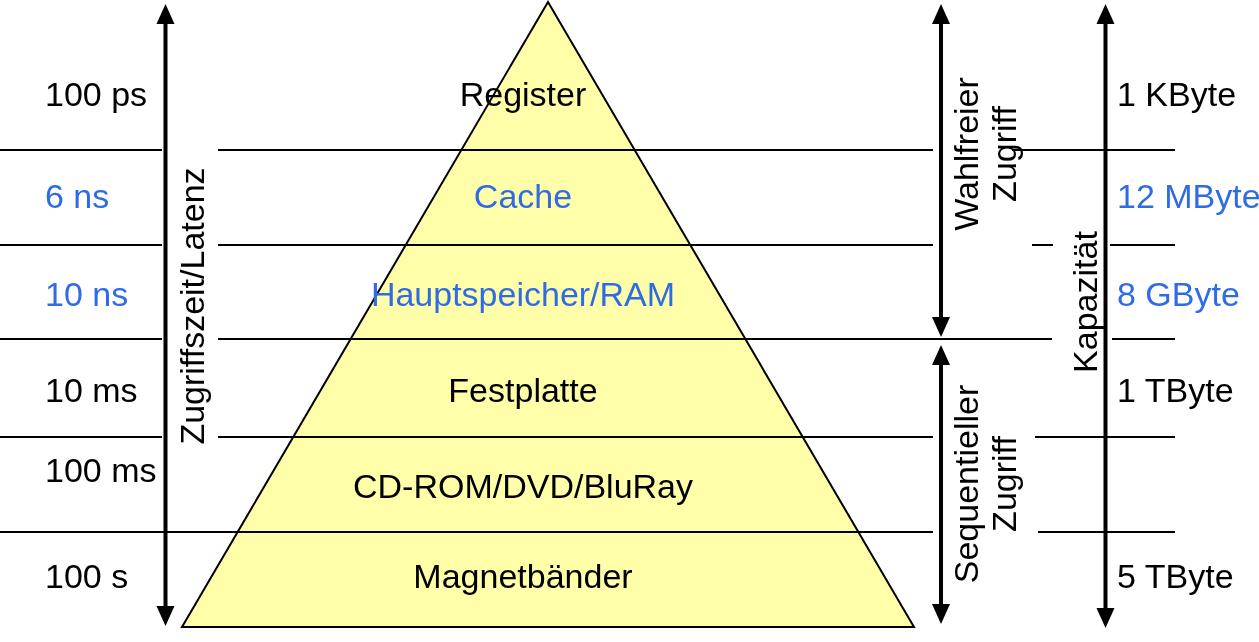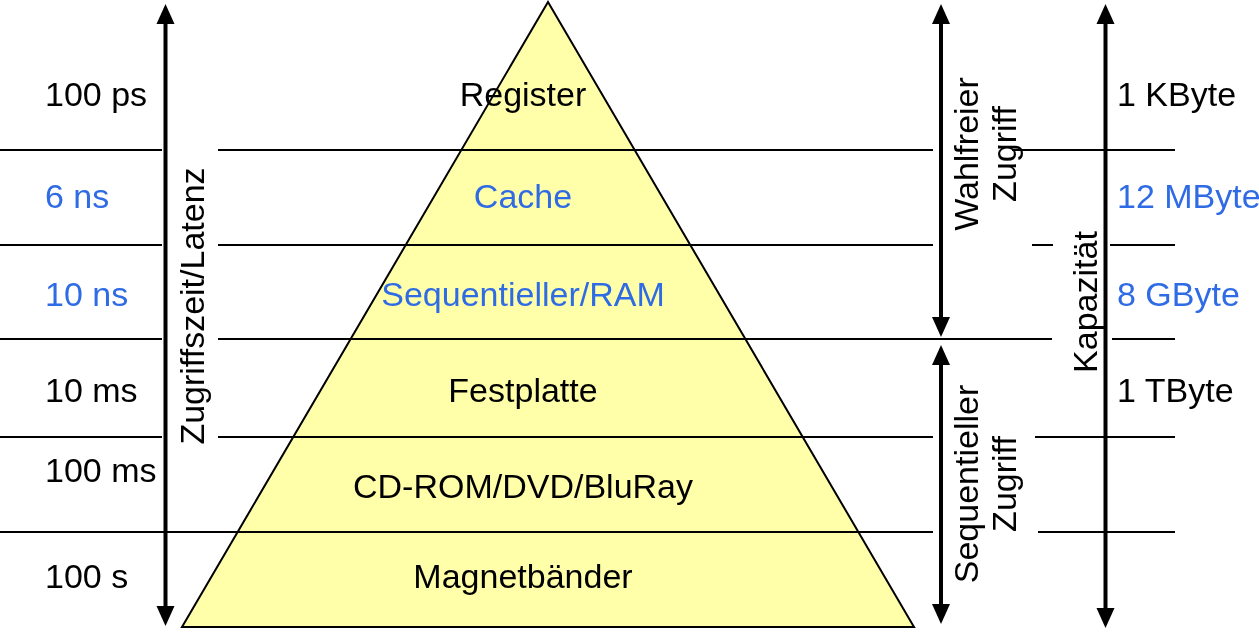--- a/index.html
+++ b/index.html
@@ -90,29 +90,30 @@
 
   <span class="txt lat" style="top:95px">100 ps</span>
   <span class="txt lat" style="top: 197px; color: rgb(47, 107, 228);">6 ns</span>
   <span class="txt lat" style="top: 295px; color: rgb(47, 107, 228);">10 ns</span>
   <span class="txt lat" style="top:391px">10 ms</span>
   <span class="txt lat" style="top:471px">100 ms</span>
   <span class="txt lat" style="top:577px">100 s</span>
 
   <span class="txt lvl" style="top:95px">Register</span>
   <span class="txt lvl" style="top: 197px; color: rgb(47, 107, 228);">Cache</span>
-  <span class="txt lvl" style="top: 295px; color: rgb(47, 107, 228);">Sequentieller/RAM</span>
+  <span class="txt lvl" style="top: 295px; color: rgb(47, 107, 228);">Hauptspeicher/RAM</span>
   <span class="txt lvl" style="top:391px">Festplatte</span>
   <span class="txt lvl" style="top:487px">CD-ROM/DVD/BluRay</span>
   <span class="txt lvl" style="top:577px">Magnetbänder</span>
 
   <span class="txt cap" style="top:95px">1 KByte</span>
   <span class="txt cap" style="top: 197px; color: rgb(47, 107, 228);">12 MByte</span>
   <span class="txt cap" style="top: 295px; color: rgb(47, 107, 228);">8 GByte</span>
   <span class="txt cap" style="top:391px">1 TByte</span>
+  <span class="txt cap" style="top:577px">5 TByte</span>
 
   <div class="rot" style="left:192px;top:306px">Zugriffszeit/Latenz</div>
 
   <div class="rot" style="left:985px;top:154px">
     <div>Wahlfreier</div>
     <div>Zugriff</div>
   </div>
 
   <div class="rot" style="left:985px;top:484px">
     <div>Sequentieller</div>

